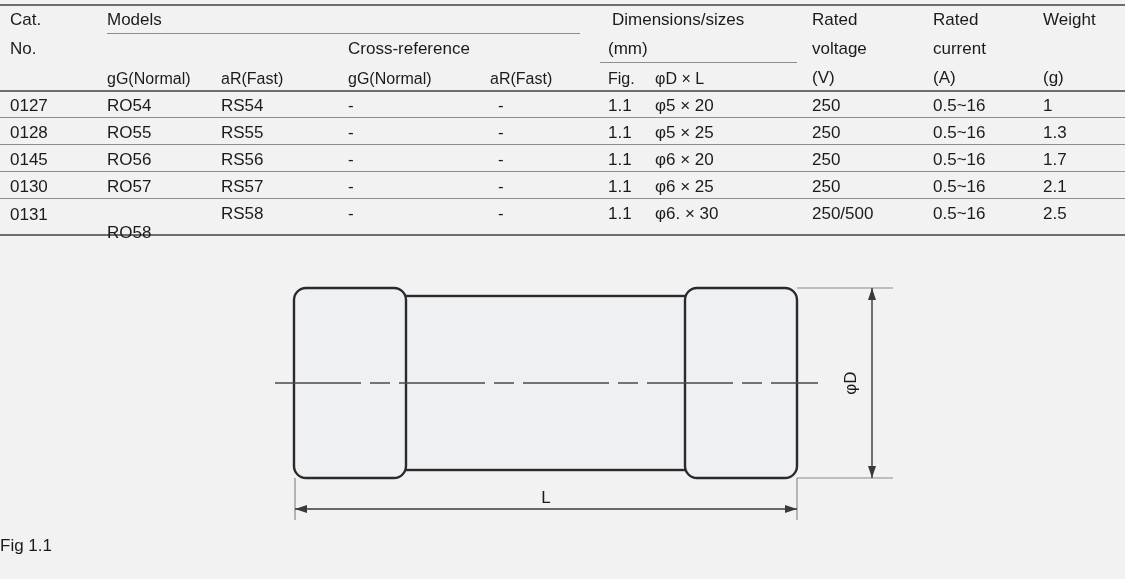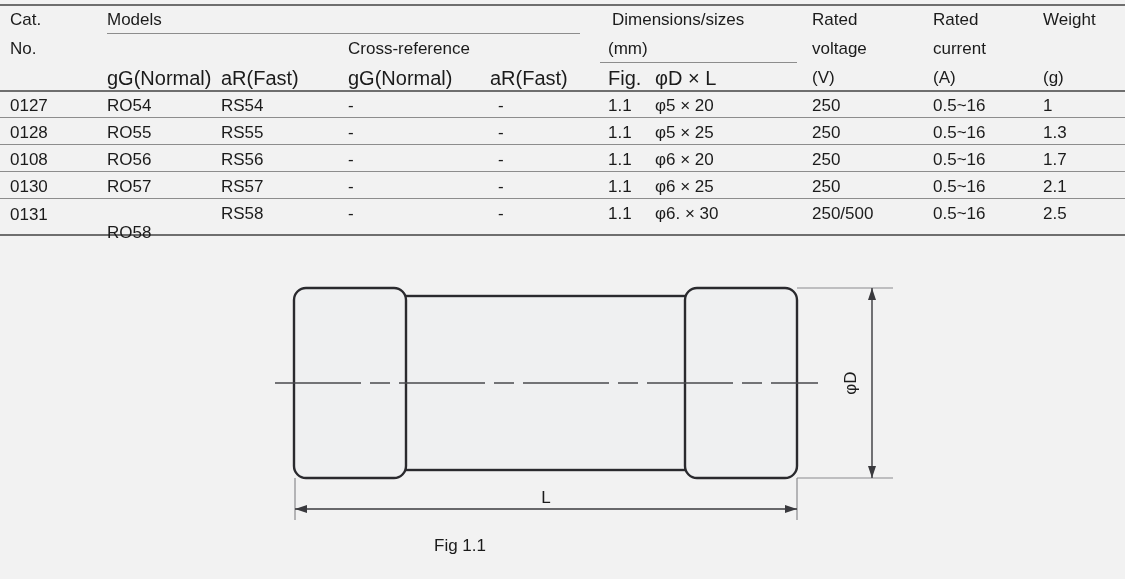--- a/index.html
+++ b/index.html
@@ -35,37 +35,37 @@
   .rule.thick { height: 2px; background: #6f6f6f; }
 
   .cell {
     position: absolute;
     font-size: 17px;
     line-height: 19px;
     white-space: nowrap;
     color: #1b1b1b;
   }
   .cell.hdr { font-size: 17px; }
-  .cell.sub { font-size: 20px; }
+  .cell.sub { font-size: 16px; }
 
   
   #fuse-figure {
     position: absolute;
     left: 0;
     top: 245px;
     width: 1125px;
     height: 334px;
   }
   #fuse-figure svg { display: block; }
   .fig-caption {
     position: absolute;
     left: 0;
     top: 291px;
     width: 920px;
-    text-align: center;
+    text-align: left;
     font-size: 17px;
     color: #1b1b1b;
   }
 </style>
 </head>
 <body>
 
 <div id="spec-table">
 
   <div class="rule thick" style="left:0; top:4px; width:1125px;"></div>
@@ -119,21 +119,21 @@
         <div class="cell" style="left: 221px; top: 123px;">RS55</div>
         <div class="cell" style="left: 348px; top: 123px;">-</div>
         <div class="cell" style="left: 498px; top: 123px;">-</div>
         <div class="cell" style="left: 608px; top: 123px;">1.1</div>
         <div class="cell" style="left: 655px; top: 123px;">φ5 × 25</div>
         <div class="cell" style="left: 812px; top: 123px;">250</div>
         <div class="cell" style="left: 933px; top: 123px;">0.5~16</div>
         <div class="cell" style="left: 1043px; top: 123px;">1.3</div>
       </div>
       <div>
-        <div class="cell" style="left: 10px; top: 150px;">0108</div>
+        <div class="cell" style="left: 10px; top: 150px;">0145</div>
         <div class="cell" style="left: 107px; top: 150px;">RO56</div>
         <div class="cell" style="left: 221px; top: 150px;">RS56</div>
         <div class="cell" style="left: 348px; top: 150px;">-</div>
         <div class="cell" style="left: 498px; top: 150px;">-</div>
         <div class="cell" style="left: 608px; top: 150px;">1.1</div>
         <div class="cell" style="left: 655px; top: 150px;">φ6 × 20</div>
         <div class="cell" style="left: 812px; top: 150px;">250</div>
         <div class="cell" style="left: 933px; top: 150px;">0.5~16</div>
         <div class="cell" style="left: 1043px; top: 150px;">1.7</div>
       </div>

